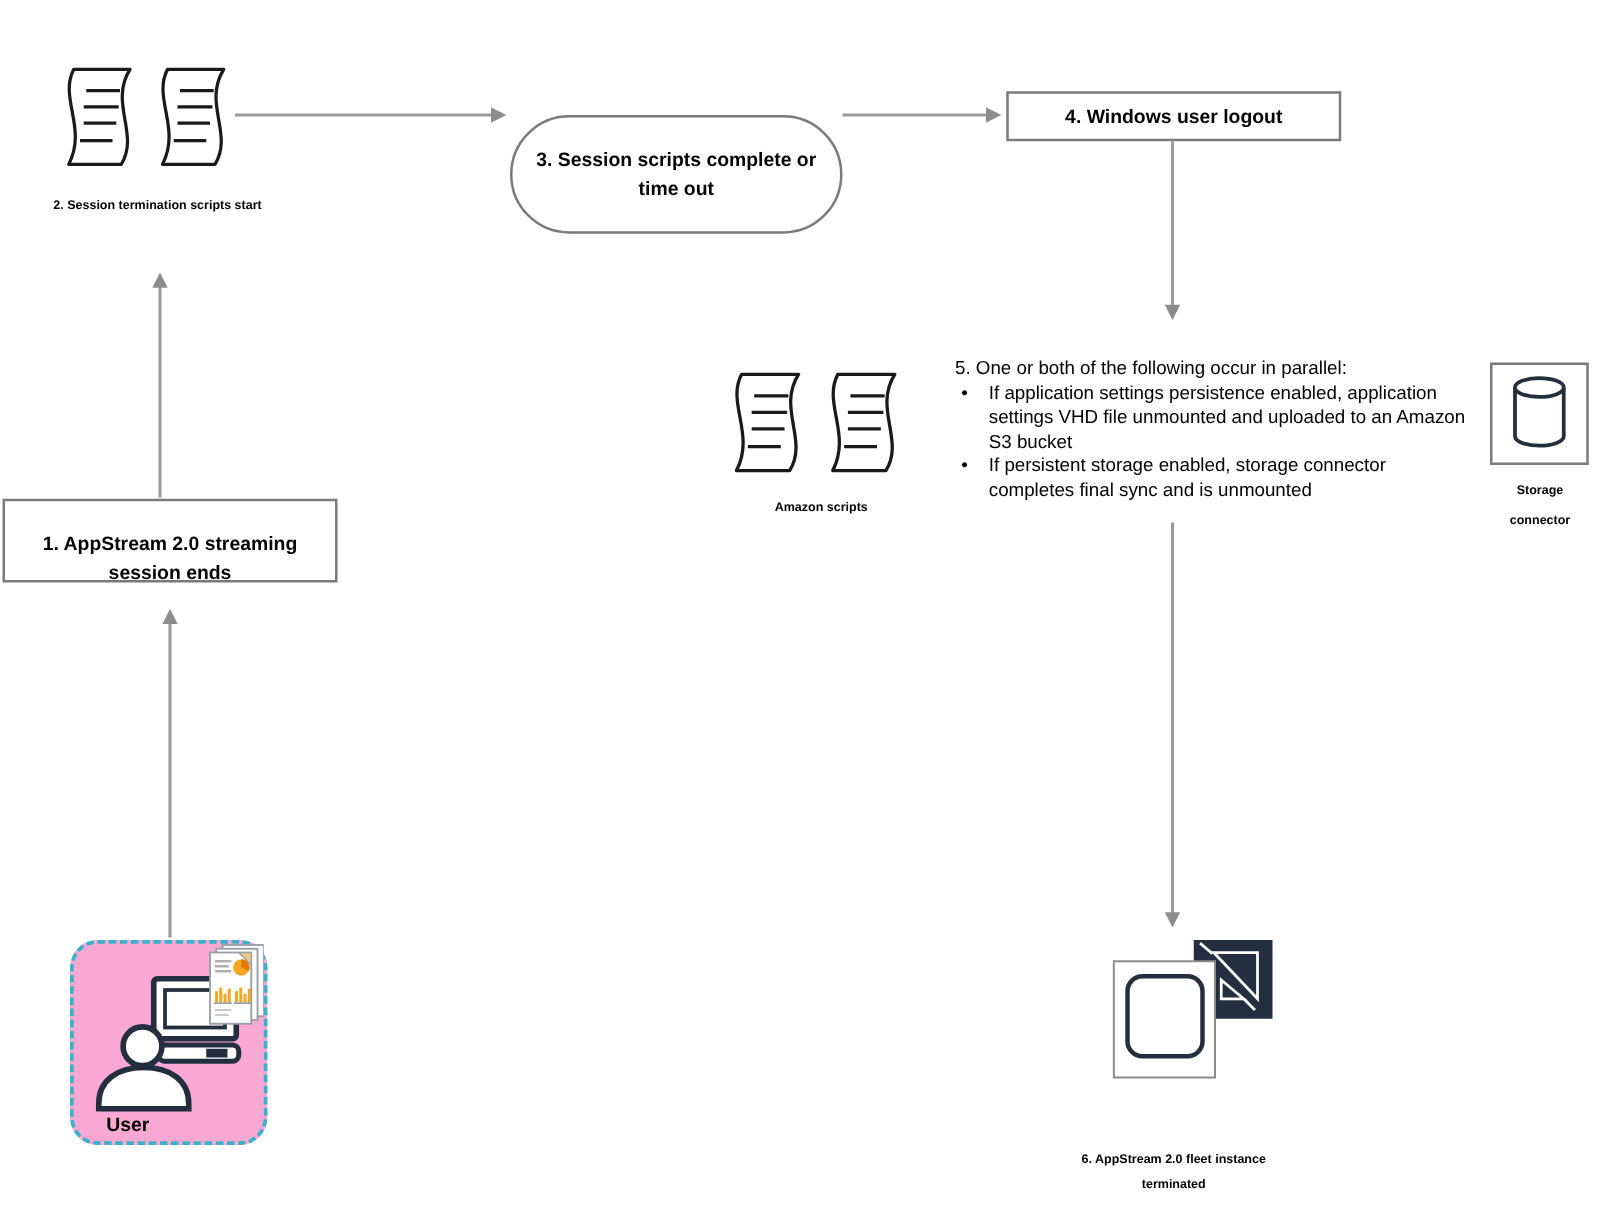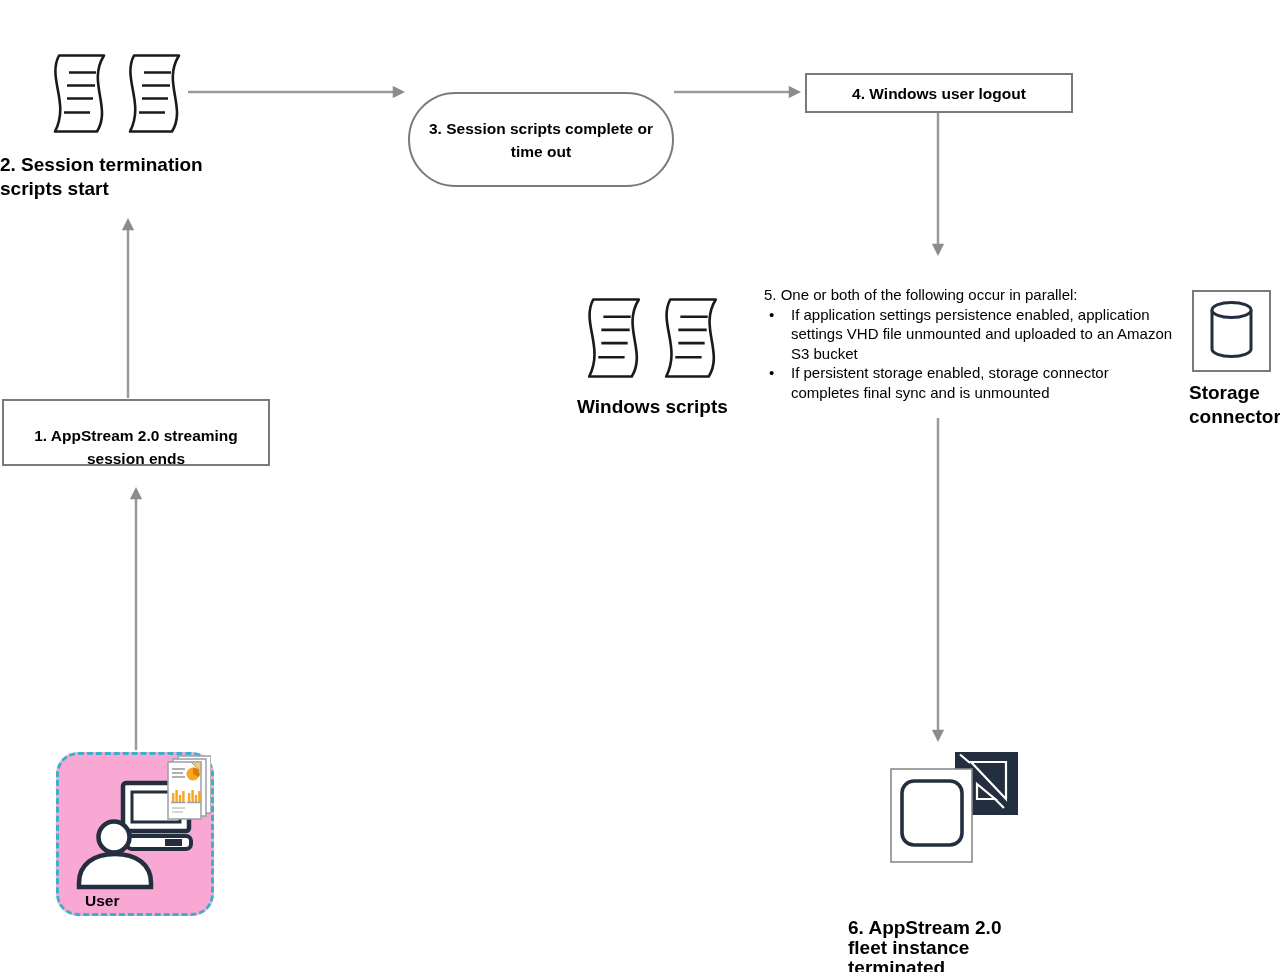--- a/index.html
+++ b/index.html
@@ -18,22 +18,22 @@
     font-weight:bold;font-size:15.5px;line-height:23px;box-sizing:border-box;
   }
   .node .inner{display:block;}
   #step3-pill{left:408px;top:45px;width:266px;height:95px;border-radius:48px;margin-top:47px;}
   #step3-pill .inner{width:238px;}
   #step4-box{left:805px;top:73px;width:268px;height:40px;}
   #step1-box{left:2px;top:399px;width:268px;height:67px;}
   #step1-box .inner{width:238px;margin-top:28px;}
   
   .lbl{
-    position:absolute;font-weight:bold;font-size:19px;line-height:24px;
-    text-align:left;color:#000;
+    position:absolute;font-weight:bold;font-size:10px;line-height:24px;
+    text-align:center;color:#000;
   }
   #step2-label{left:0px;top:153px;width:252px;}
   #session-scripts-label{left:577px;top:395px;width:160px;}
   #storage-label{left:1189px;top:381px;width:86px;}
   #step6-label{left:848px;top:880px;width:182px;line-height:20px;margin-top:38px;}
   #user-label{position:absolute;left:26px;top:137px;font-weight:bold;font-size:15.5px;}
   
   #step5-block{position:absolute;left:764px;top:285px;width:410px;font-weight:normal;font-size:15px;line-height:19.5px;}
   .bullet-row{display:flex;align-items:flex-start;}
   .bullet-dot{width:27px;padding-left:5px;box-sizing:border-box;flex:none;}
@@ -105,21 +105,21 @@
       <span class="bullet-text">If persistent storage enabled, storage connector completes final sync and is unmounted</span>
     </div>
   </div>
 
   <svg class="abs" style="left:576px;top:295px" width="77" height="86" viewBox="0 0 76 82">
       <use href="#scroll"></use>
     </svg>
   <svg class="abs" style="left:653px;top:295px" width="77" height="86" viewBox="0 0 76 82">
       <use href="#scroll"></use>
     </svg>
-  <div class="lbl" id="session-scripts-label">Windows scripts</div>
+  <div class="lbl" id="session-scripts-label">Amazon scripts</div>
 
   <div class="abs" id="storage-box">
     <svg width="75" height="78" viewBox="0 0 75 78">
       <path d="M 18,18 V 57 A 19.5,7.5 0 0 0 57,57 V 18" fill="none" stroke="#232f3e" stroke-width="3"></path>
       <ellipse cx="37.5" cy="18" rx="19.5" ry="7.5" fill="#ffffff" stroke="#232f3e" stroke-width="3"></ellipse>
     </svg>
   </div>
   <div class="lbl" id="storage-label">Storage connector</div>
 
   <svg class="abs" style="left:890px;top:748px" width="130" height="116" viewBox="0 0 130 116">

